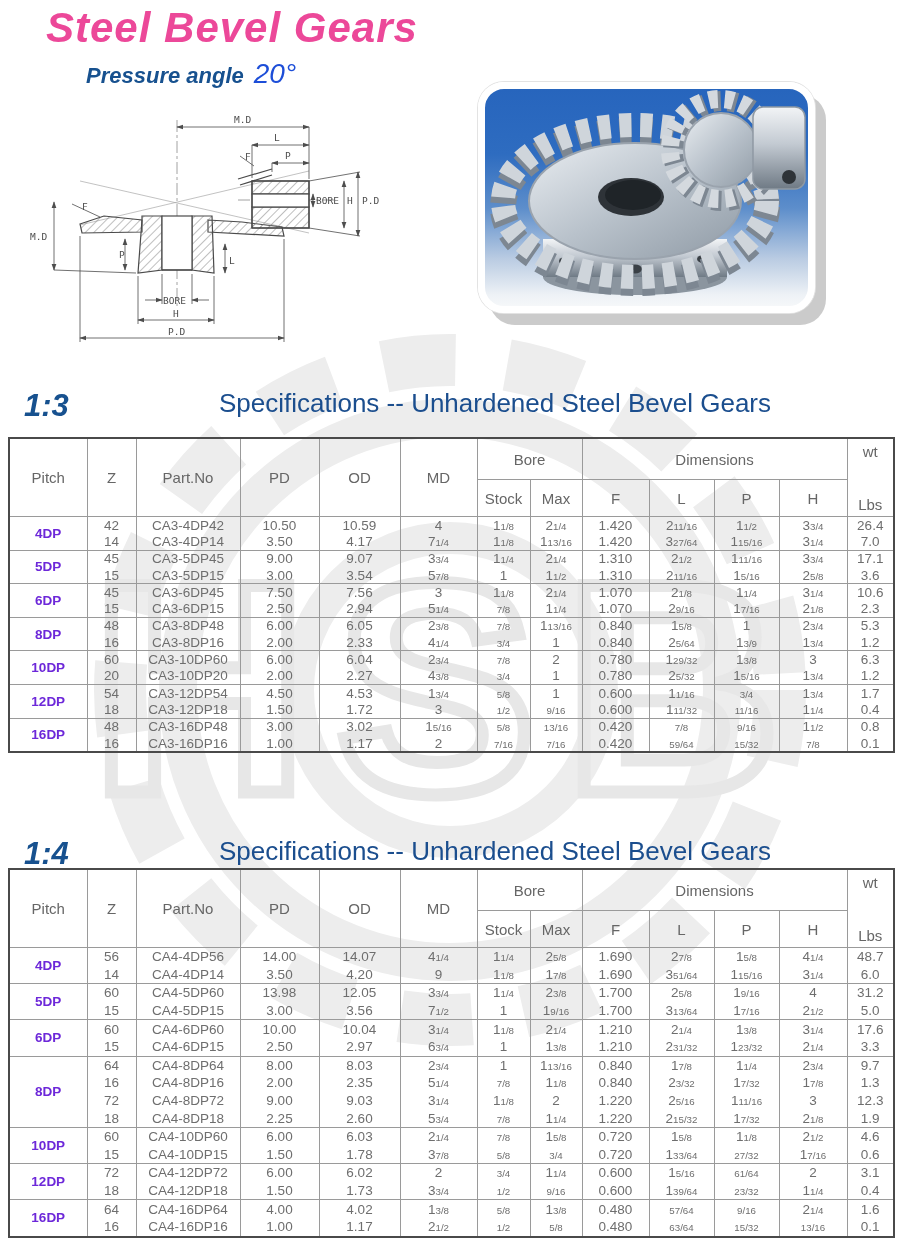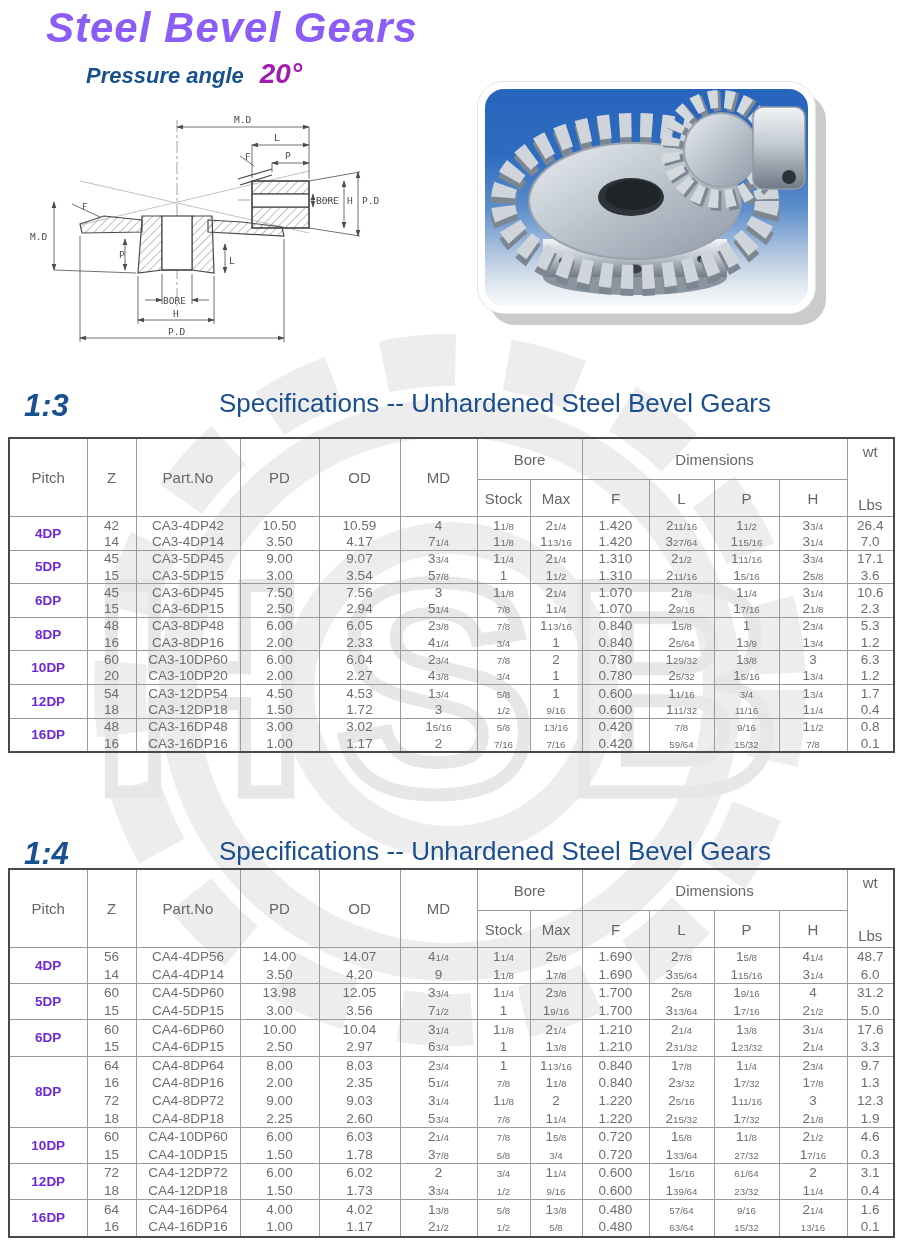--- a/index.html
+++ b/index.html
@@ -1,23 +1,23 @@
 <!DOCTYPE html>
 <html><head>
 <meta charset="utf-8">
 <style>
   html,body{margin:0;padding:0;background:#fff;}
   .page{position:relative;width:900px;height:1246px;background:#fff;overflow:hidden;
         font-family:"Liberation Sans", sans-serif;}
   
   .page-title{position:absolute;left:46px;top:4px;font-size:42px;font-weight:800;
-              font-style:italic;color:#8b5cf6;letter-spacing:1px;white-space:nowrap;}
+              font-style:italic;color:#ec4899;letter-spacing:1px;white-space:nowrap;}
   .subtitle{position:absolute;left:86px;top:58px;font-size:22px;font-weight:700;
             font-style:italic;color:#17518f;white-space:nowrap;}
-  .subtitle .deg{font-size:28px;color:#a21caf;margin-left:16px;font-weight:700;}
+  .subtitle .deg{font-size:28px;color:#1d4ed8;margin-left:10px;font-weight:400;}
   
   .watermark{position:absolute;left:0;top:0;z-index:0;}
   
   .tech-drawing{position:absolute;left:2px;top:86px;z-index:1;}
   .tech-drawing text{font-family:"DejaVu Sans Mono", monospace;font-size:9.5px;fill:#4d4d4d;}
   
   .photo-card{position:absolute;left:478px;top:82px;width:337px;height:231px;box-sizing:border-box;
       border:7px solid #ffffff;border-radius:26px;z-index:1;
       background:linear-gradient(180deg,#2765bd 0%,#2e6cc0 30%,#5d8ecb 55%,#b9cbe2 78%,#eef2f6 95%,#f5f7f9 100%);
       box-shadow:0 0 0 1px #e3e3e3, 11px 12px 0 #cbcbcb;overflow:hidden;}
@@ -529,21 +529,21 @@
           </tr>
           <tr>
             <td class="c-z">14</td>
             <td class="c-part-no">CA4-4DP14</td>
             <td class="c-pd">3.50</td>
             <td class="c-od">4.20</td>
             <td class="c-md">9</td>
             <td class="c-bore-stock">1<span class="fr">1/8</span></td>
             <td class="c-bore-max">1<span class="fr">7/8</span></td>
             <td class="c-dim-f">1.690</td>
-            <td class="c-dim-l">3<span class="fr">35/64</span></td>
+            <td class="c-dim-l">3<span class="fr">51/64</span></td>
             <td class="c-dim-p">1<span class="fr">15/16</span></td>
             <td class="c-dim-h">3<span class="fr">1/4</span></td>
             <td class="c-wt-lbs">6.0</td>
           </tr>
         </tbody>
         <tbody>
           <tr>
             <td class="pitch" rowspan="2">5DP</td>
             <td class="c-z">60</td>
             <td class="c-part-no">CA4-5DP60</td>
@@ -684,21 +684,21 @@
             <td class="c-part-no">CA4-10DP15</td>
             <td class="c-pd">1.50</td>
             <td class="c-od">1.78</td>
             <td class="c-md">3<span class="fr">7/8</span></td>
             <td class="c-bore-stock"><span class="fr">5/8</span></td>
             <td class="c-bore-max"><span class="fr">3/4</span></td>
             <td class="c-dim-f">0.720</td>
             <td class="c-dim-l">1<span class="fr">33/64</span></td>
             <td class="c-dim-p"><span class="fr">27/32</span></td>
             <td class="c-dim-h">1<span class="fr">7/16</span></td>
-            <td class="c-wt-lbs">0.3</td>
+            <td class="c-wt-lbs">0.6</td>
           </tr>
         </tbody>
         <tbody>
           <tr>
             <td class="pitch" rowspan="2">12DP</td>
             <td class="c-z">72</td>
             <td class="c-part-no">CA4-12DP72</td>
             <td class="c-pd">6.00</td>
             <td class="c-od">6.02</td>
             <td class="c-md">2</td>

